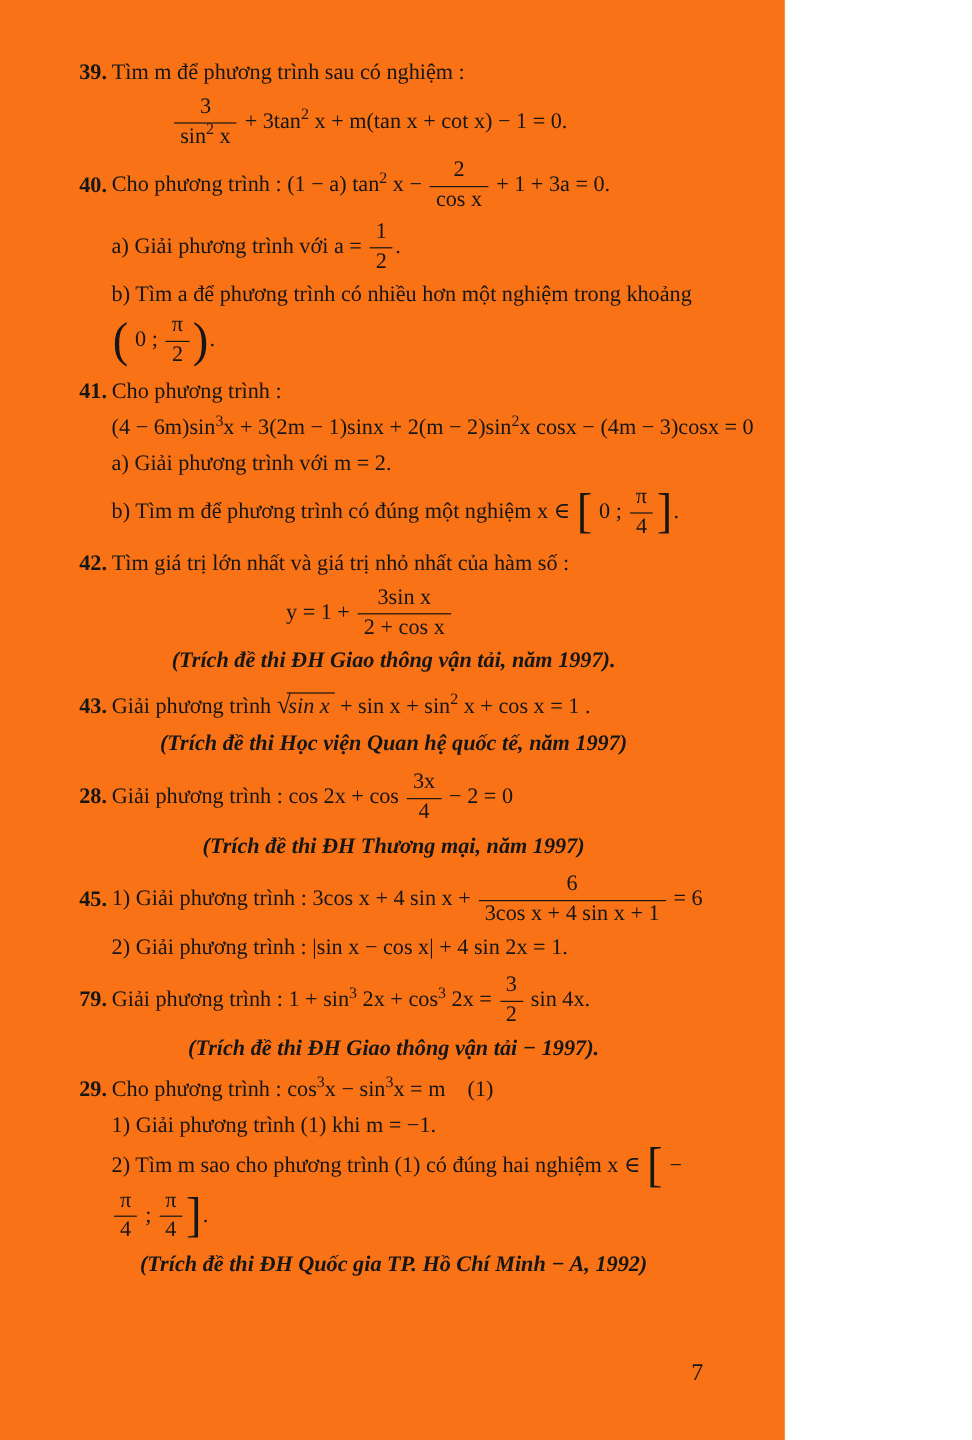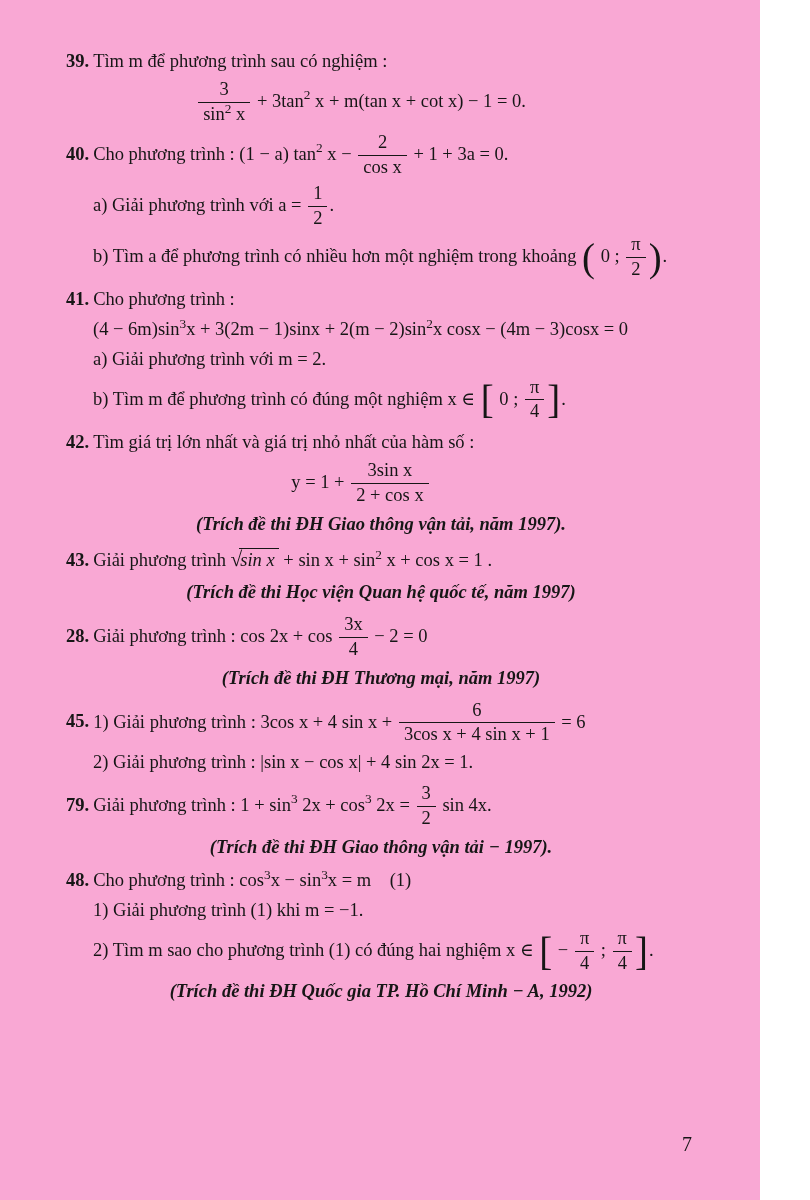--- a/index.html
+++ b/index.html
@@ -11,24 +11,24 @@
     width: 810px;
     height: 1200px;
     font-family: "Liberation Serif", "DejaVu Serif", serif;
     color: #161616;
     font-size: 18.5px;
     overflow: hidden;
   }
   .page {
     position: relative;
     box-sizing: border-box;
-    width: 760px;
+    width: 654px;
     height: 1200px;
     padding: 46px 64px 0 66px;
-    background: #f9a8d4;
+    background: #f97316;
   }
   .problem { margin-bottom: 5px; }
   .line {
     margin: 2px 0;
     line-height: 1.5;
   }
   .stmt { }
   .sub { padding-left: 27px; }
   .formula { text-align: center; padding-right: 40px; }
   .formula-left { padding-left: 27px; white-space: nowrap; }
@@ -115,20 +115,20 @@
       </div>
       <div class="problem">
         <div class="line stmt"><span class="num">45.</span>1) Giải phương trình : 3cos x + 4 sin x + <span class="frac"><span class="fn">6</span><span class="fd">3cos x + 4 sin x + 1</span></span> = 6</div>
         <div class="line sub">2) Giải phương trình : |sin x − cos x| + 4 sin 2x = 1.</div>
       </div>
       <div class="problem">
         <div class="line stmt"><span class="num">79.</span>Giải phương trình : 1 + sin<sup>3</sup> 2x + cos<sup>3</sup> 2x = <span class="frac"><span class="fn">3</span><span class="fd">2</span></span> sin 4x.</div>
         <div class="line source">(Trích đề thi ĐH Giao thông vận tải − 1997).</div>
       </div>
       <div class="problem">
-        <div class="line stmt"><span class="num">48.</span>Cho phương trình : cos<sup>3</sup>x − sin<sup>3</sup>x = m&nbsp;&nbsp;&nbsp;&nbsp;(1)</div>
+        <div class="line stmt"><span class="num">29.</span>Cho phương trình : cos<sup>3</sup>x − sin<sup>3</sup>x = m&nbsp;&nbsp;&nbsp;&nbsp;(1)</div>
         <div class="line sub">1) Giải phương trình (1) khi m = −1.</div>
         <div class="line sub">2) Tìm m sao cho phương trình (1) có đúng hai nghiệm x ∈ <span class="big">[</span> − <span class="frac"><span class="fn">π</span><span class="fd">4</span></span> ; <span class="frac"><span class="fn">π</span><span class="fd">4</span></span><span class="big">]</span>.</div>
         <div class="line source">(Trích đề thi ĐH Quốc gia TP. Hồ Chí Minh − A, 1992)</div>
       </div>
     </main>
   <span class="page-number">7</span>
 </div>
 
 </body></html>

